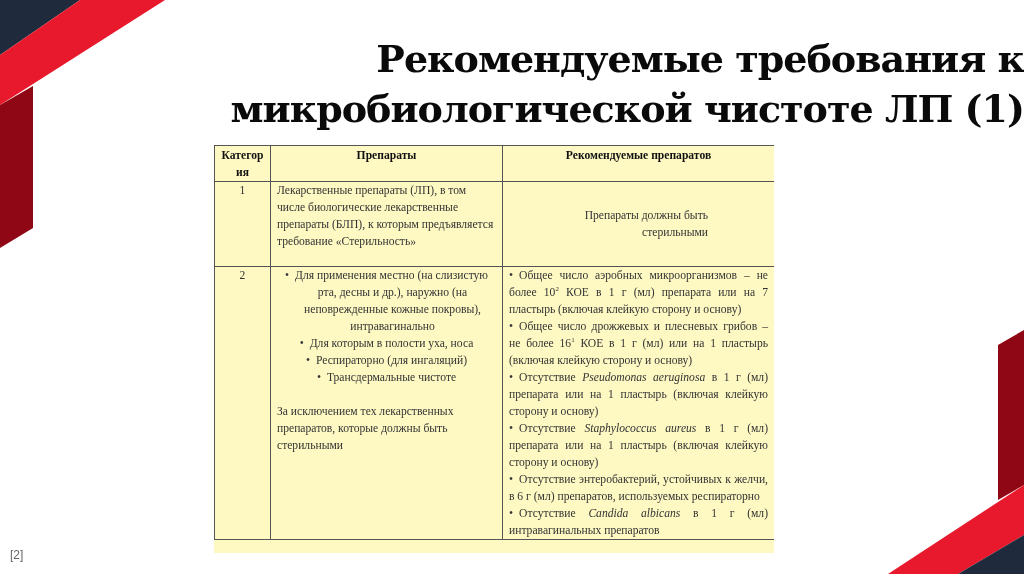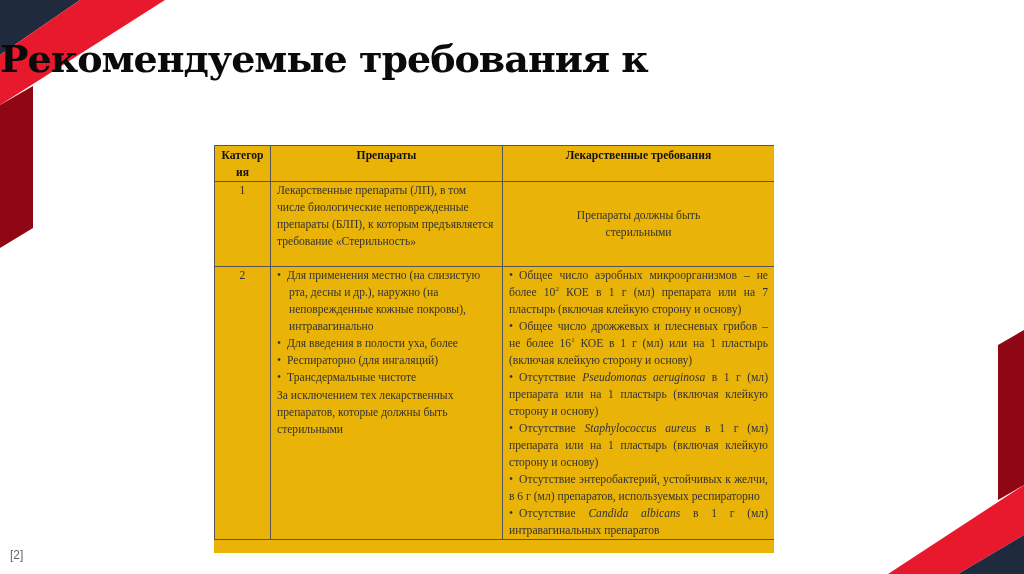--- a/index.html
+++ b/index.html
@@ -4,42 +4,42 @@
   <style>
     html, body { margin: 0; padding: 0; }
     body {
       width: 1024px; height: 574px; overflow: hidden; position: relative;
       background: #ffffff;
       font-family: "Liberation Serif", serif;
     }
     .deco { position: absolute; left: 0; top: 0; width: 1024px; height: 574px; pointer-events: none; }
     .title {
       position: absolute; left: 0; top: 34px; width: 1024px;
-      text-align: left; font-family: "DejaVu Serif", serif; font-weight: bold;
+      text-align: right; font-family: "DejaVu Serif", serif; font-weight: bold;
       font-size: 38px; line-height: 50px; color: #0a0a0a; letter-spacing: -1px;
     }
     .title span { display: block; }
     .table-wrap {
       position: absolute; left: 214px; top: 145px; width: 560px; height: 408px;
-      overflow: hidden; background: #eab308;
+      overflow: hidden; background: #fef9c3;
     }
     table {
       border-collapse: collapse; width: 560px; table-layout: fixed;
       font-family: "Liberation Serif", serif; font-size: 11.6px; line-height: 17px; color: #333;
     }
     td, th { border: 1.5px solid #555; vertical-align: top; padding: 0 6px; }
     th { font-weight: bold; color: #111; text-align: center; height: 34px; padding-top: 1px; }
     col.c1 { width: 56px; } col.c2 { width: 232px; } col.c3 { width: 272px; }
     td.cat { text-align: center; }
-    td.req1 { text-align: center; vertical-align: middle; }
+    td.req1 { text-align: right; vertical-align: middle; }
     ul { margin: 0; padding: 0; list-style: none; }
-    ul.prep li { padding-left: 12px; text-indent: -12px; }
+    ul.prep li { padding-left: 12px; text-indent: -12px; text-align: center; }
     ul.req li { text-align: justify; }
     .bullet { margin-right: 6px; }
-    .note { margin-top: 1px; }
+    .note { margin-top: 17px; }
     i { }
     sup { font-size: 7px; line-height: 0; }
     .slide-num {
       position: absolute; left: 10px; top: 548px; font-family: "Liberation Sans", sans-serif;
       font-size: 12px; color: #666;
     }
   </style>
 </head>
 <body>
 
@@ -49,48 +49,49 @@
   <polygon points="80,0 165,0 0,105 0,55" fill="#e8192c"></polygon>
   <polygon points="0,105 33,86 33,228 0,248" fill="#8f0614"></polygon>
 
   <polygon points="1024,330 998,345 998,500 1024,485" fill="#8f0614"></polygon>
   <polygon points="1024,485 1024,535 958,574 888,574" fill="#e8192c"></polygon>
   <polygon points="1024,535 1024,574 958,574" fill="#1f2a3c"></polygon>
 </svg>
 
 <div class="title">
   <span>Рекомендуемые требования к</span>
+  <span>микробиологической чистоте ЛП (1)</span>
 </div>
 
 <div class="table-wrap">
   <table>
     <colgroup>
         <col class="c1">
         <col class="c2">
         <col class="c3">
       </colgroup>
     <tbody>
         <tr>
       <th>Категор ия</th>
       <th>Препараты</th>
-      <th>Лекарственные требования</th>
+      <th>Рекомендуемые препаратов</th>
     </tr>
     <tr style="height:85px">
       <td class="cat">1</td>
-      <td>Лекарственные препараты (ЛП), в том числе биологические неповрежденные препараты (БЛП), к которым предъявляется требование «Стерильность»</td>
+      <td>Лекарственные препараты (ЛП), в том числе биологические лекарственные препараты (БЛП), к которым предъявляется требование «Стерильность»</td>
       <td class="req1">
         <div style="padding:0 60px">Препараты должны быть стерильными</div>
       </td>
     </tr>
     <tr>
       <td class="cat">2</td>
       <td>
         <ul class="prep">
           <li><span class="bullet">•</span><span>Для применения местно (на слизистую рта, десны и др.), наружно (на неповрежденные кожные покровы), интравагинально</span></li>
-          <li><span class="bullet">•</span><span>Для введения в полости уха, более</span></li>
+          <li><span class="bullet">•</span><span>Для которым в полости уха, носа</span></li>
           <li><span class="bullet">•</span><span>Респираторно (для ингаляций)</span></li>
           <li><span class="bullet">•</span><span>Трансдермальные чистоте</span></li>
         </ul>
         <div class="note">За исключением тех лекарственных препаратов, которые должны быть стерильными</div>
       </td>
       <td>
         <ul class="req">
           <li><span class="bullet">•</span><span>Общее число аэробных микроорганизмов – не более 10</span><sup>2</sup><span> КОЕ в 1 г (мл) препарата или на 7 пластырь (включая клейкую сторону и основу)</span></li>
           <li><span class="bullet">•</span><span>Общее число дрожжевых и плесневых грибов – не более 16</span><sup>1</sup><span> КОЕ в 1 г (мл) или на 1 пластырь (включая клейкую сторону и основу)</span></li>
           <li><span class="bullet">•</span><span>Отсутствие </span><i>Pseudomonas aeruginosa</i><span> в 1 г (мл) препарата или на 1 пластырь (включая клейкую сторону и основу)</span></li>

